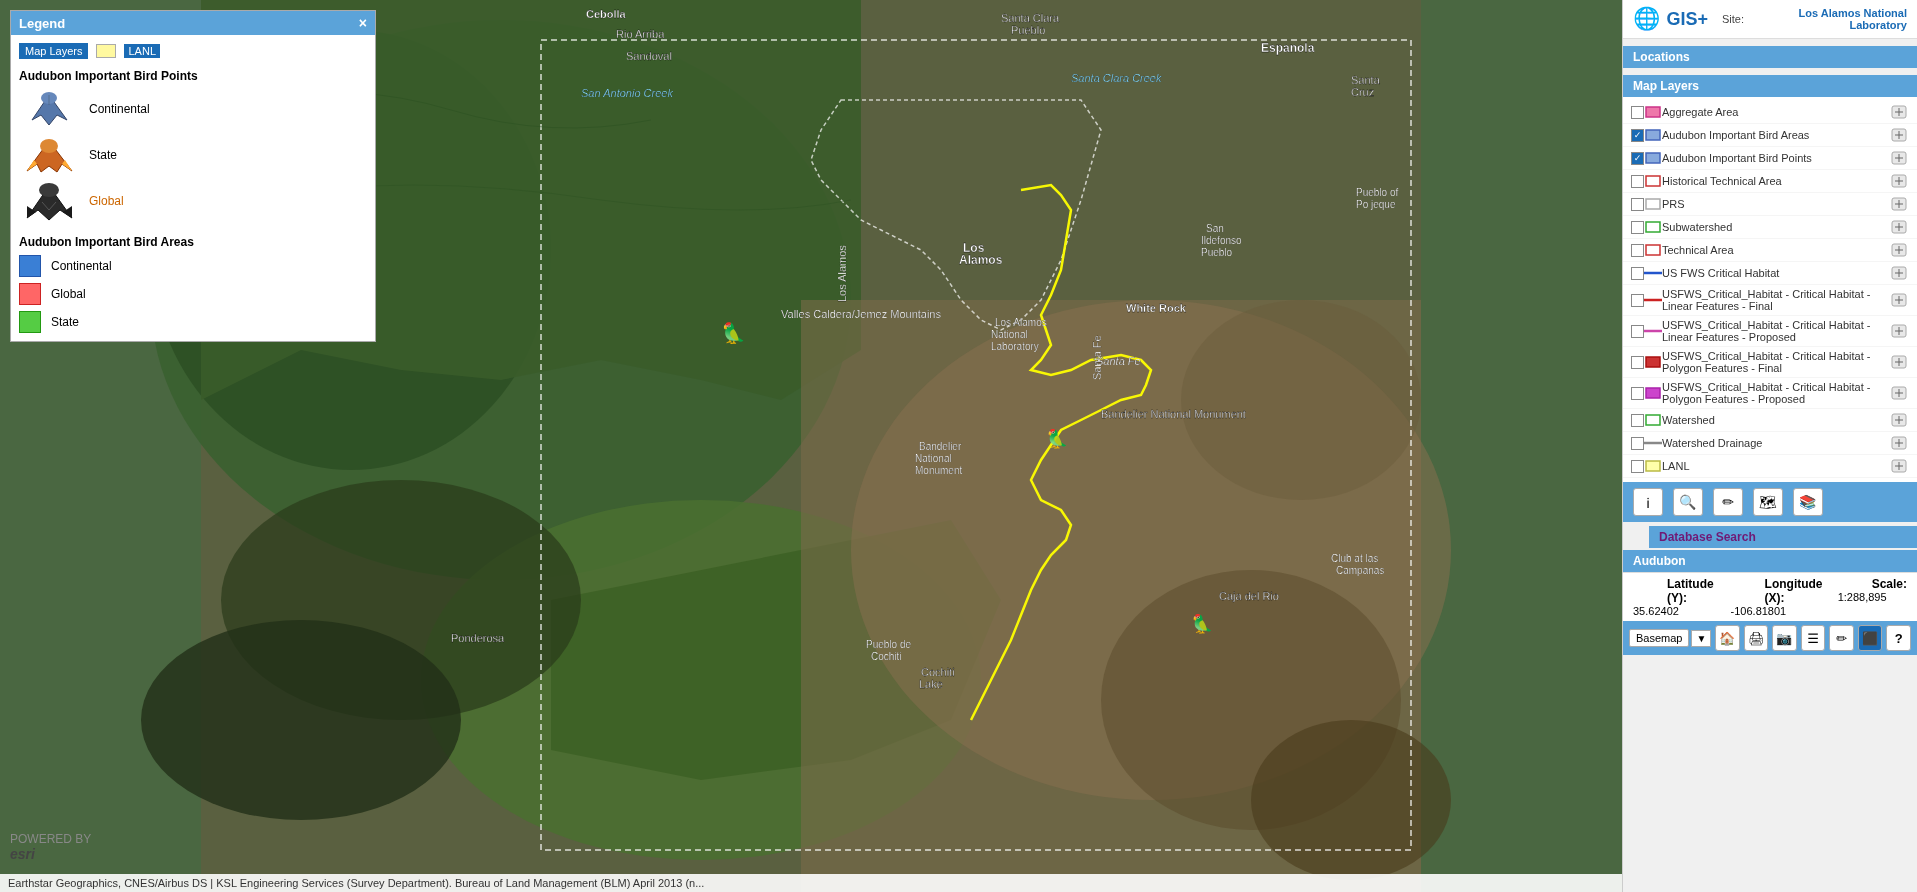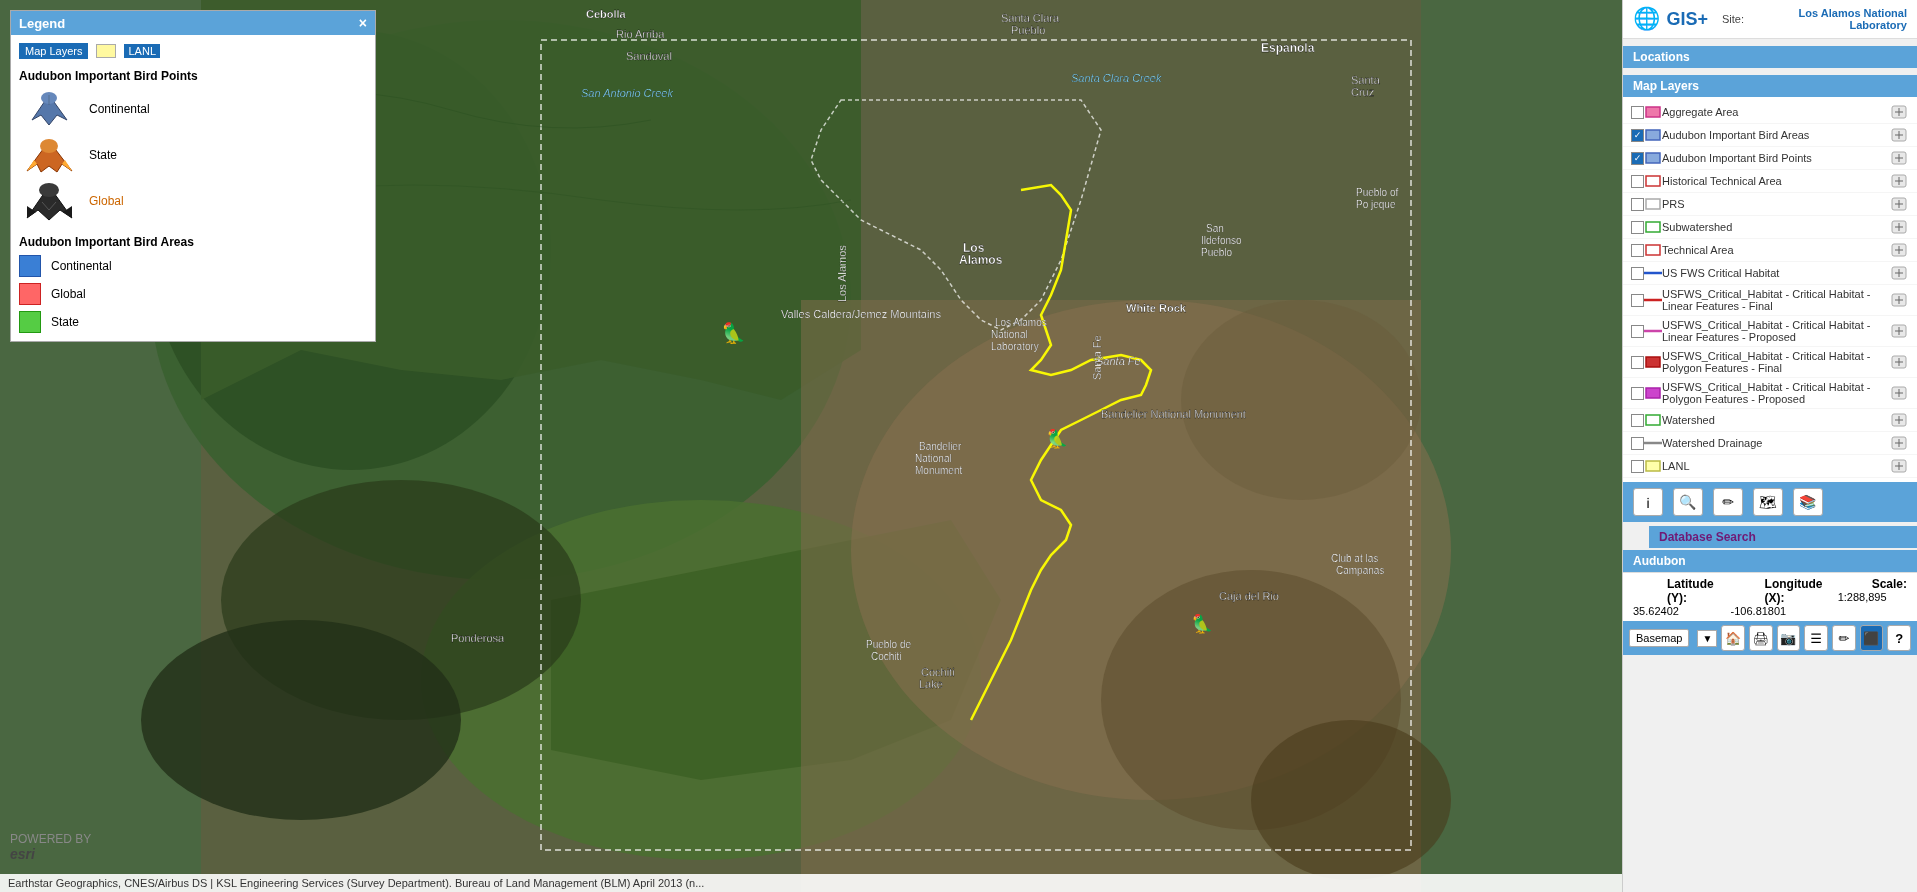--- a/index.html
+++ b/index.html
@@ -318,21 +318,21 @@
       display: flex;
       align-items: center;
       justify-content: center;
       cursor: pointer;
       font-size: 13px;
     }
 
     .basemap-select {
       display: flex;
       align-items: center;
-      gap: 8px;
+      gap: 2px;
       justify-content: flex-end;
     }
 
     .basemap-label {
       background: white;
       border: 1px solid #aaa;
       padding: 2px 6px;
       font-size: 11px;
       border-radius: 2px;
     }

